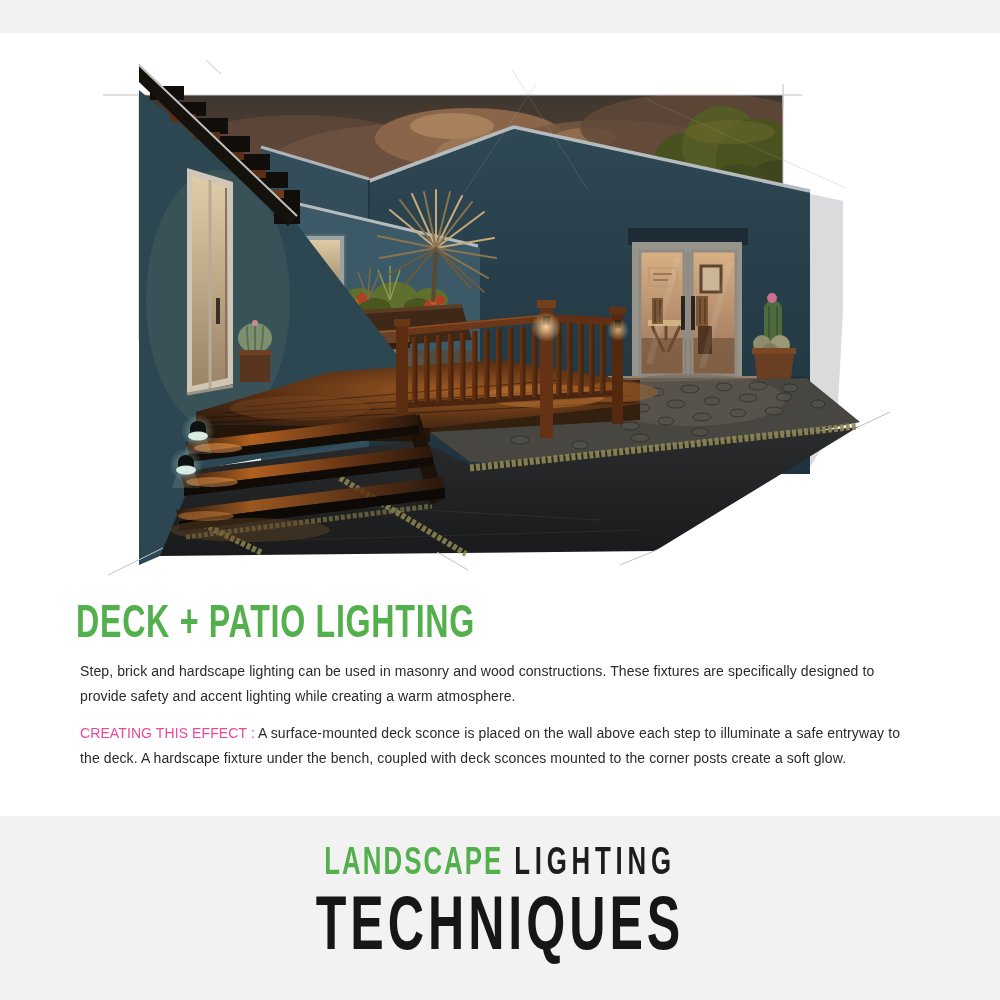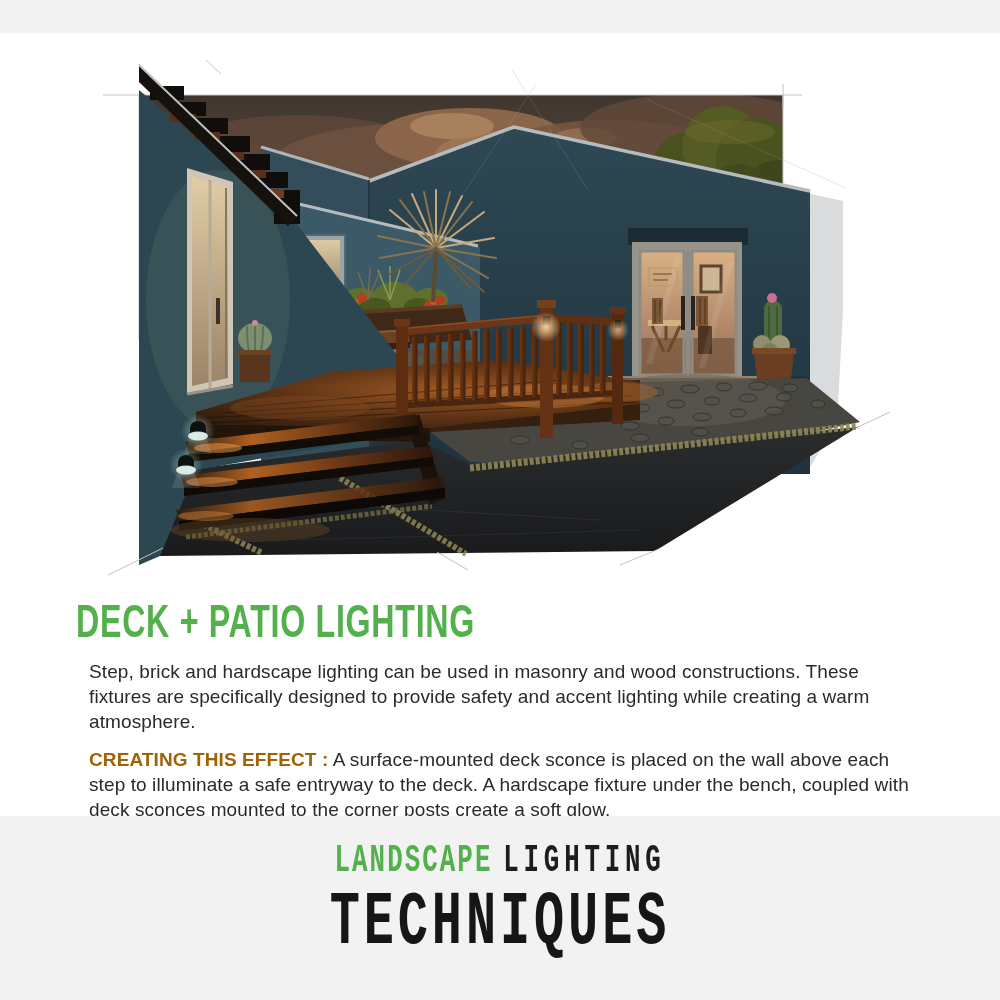--- a/index.html
+++ b/index.html
@@ -9,27 +9,27 @@
   }
   .topbar{position:absolute;top:0;left:0;width:1000px;height:33px;background:#f2f2f2;}
   .hero{position:absolute;top:60px;left:0;width:1000px;height:540px;}
   .hero svg{display:block;}
   .content{position:absolute;left:76px;top:598px;width:848px;}
   .section-title{
     margin:0;color:#53b04c;font-size:46px;font-weight:bold;line-height:1;
     letter-spacing:1px;white-space:nowrap;
     transform:scaleX(0.70);transform-origin:left center;
   }
-  .para{margin:13px;font-size:19px;line-height:25px;color:#2a2a2a;letter-spacing:0.1px;}
+  .para{margin:4px;font-size:14px;line-height:25px;color:#2a2a2a;letter-spacing:0.1px;}
   .para.first{margin-top:15px;}
   .para.second{margin-top:12px;}
-  .para strong{font-weight:bold;color:#a16207;}
+  .para strong{font-weight:normal;color:#ec4899;}
   .footer{
     position:absolute;top:816px;left:0;width:1000px;height:184px;
-    background:#f2f2f2;text-align:center;font-family:Liberation Mono, monospace;
+    background:#f2f2f2;text-align:center;
   }
   .brand-line{
     margin-top:26px;font-size:38px;font-weight:bold;line-height:1;
     transform:scaleX(0.68);white-space:nowrap;
   }
   .brand-green{color:#53b04c;letter-spacing:3px;margin-right:16px;}
   .brand-dark{color:#1d1d1d;letter-spacing:7px;}
   .footer-title{
     margin-top:5px;font-size:76px;font-weight:bold;line-height:1;color:#161616;
     letter-spacing:6px;transform:scaleX(0.66);white-space:nowrap;

